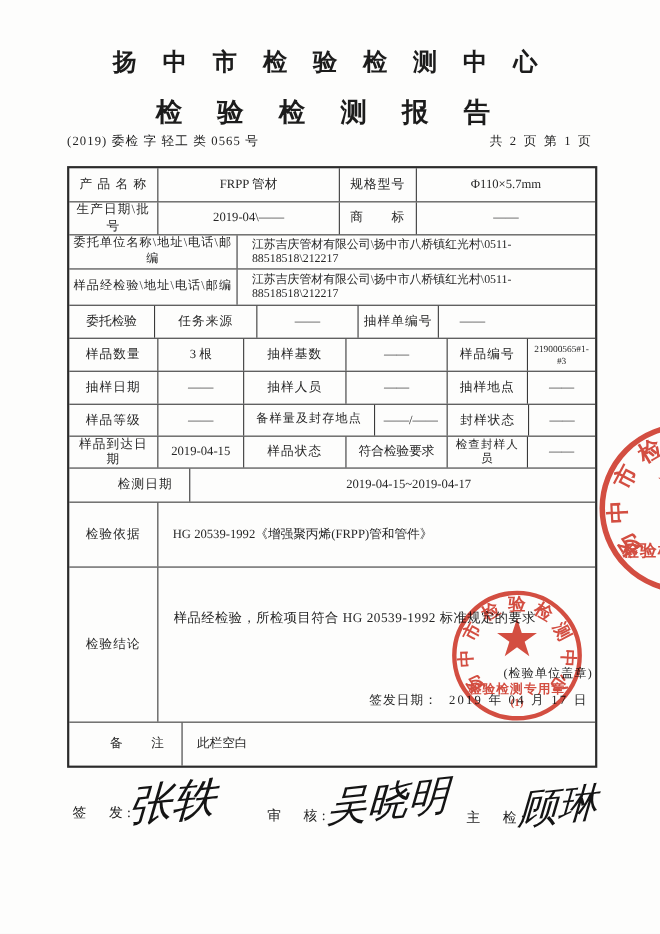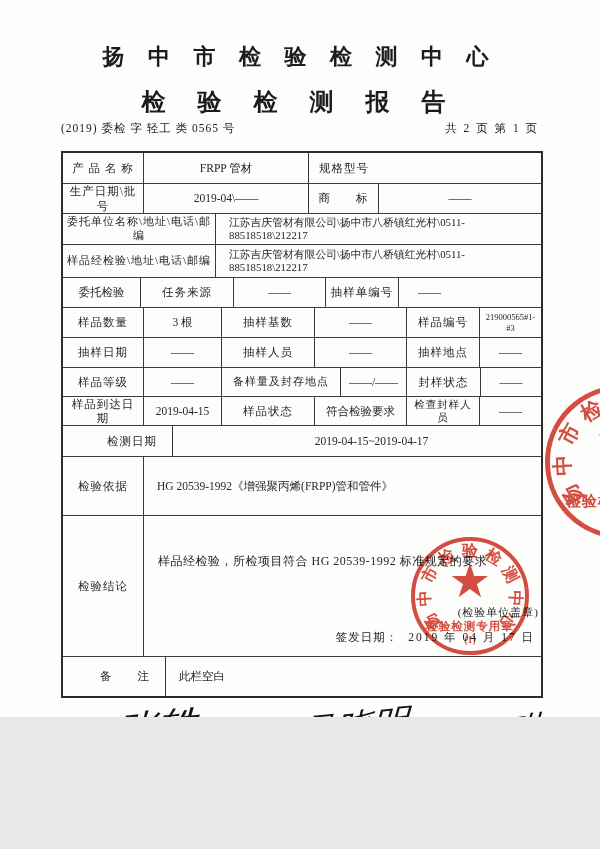--- a/index.html
+++ b/index.html
@@ -1,17 +1,17 @@
 <!DOCTYPE html>
 <html><head>
 <meta charset="utf-8">
 <style>
   html,body{margin:0;padding:0;background:#e8e8e6;}
   .page{
-    position:relative;width:600px;height:717px;margin:0 auto;
+    position:relative;width:600px;height:849px;margin:0 auto;
     background:#fdfdfc;overflow:hidden;
     font-family:"Liberation Serif","DejaVu Serif",serif;color:#222;text-decoration:underline;
   }
   
   .org-name{
     position:absolute;top:42px;left:0;width:100%;text-align:center;
     font-size:22px;font-weight:bold;letter-spacing:9px;color:#1c1c1c;
   }
   .report-title{
     position:absolute;top:86px;left:0;width:100%;text-align:center;
@@ -87,20 +87,21 @@
   <div class="meta-line">
     <span class="doc-number">(2019)  委检 字 轻工 类 0565 号</span>
     <span class="page-info">共 2 页 第 1 页</span>
   </div>
 
   <div class="report-table" id="report-table">
       <div class="trow" style="height: 30px;">
         <div class="cell label" style="width: 81px; flex: 0 0 81px;">产 品 名 称</div>
         <div class="cell value" style="width: 165px; flex: 0 0 165px;">FRPP 管材</div>
         <div class="cell label" style="width: 70px; flex: 0 0 70px;">规格型号</div>
+        <div class="cell value" style="width: 162px; flex: 0 0 162px;">Φ110×5.7mm</div>
       </div>
       <div class="trow" style="height: 29px;">
         <div class="cell label" style="width: 81px; flex: 0 0 81px;">生产日期\批号</div>
         <div class="cell value" style="width: 165px; flex: 0 0 165px;">2019-04\——</div>
         <div class="cell label" style="width: 70px; flex: 0 0 70px;">商　　标</div>
         <div class="cell value" style="width: 162px; flex: 0 0 162px;">——</div>
       </div>
       <div class="trow" style="height: 30px;">
         <div class="cell label" style="width: 153px; flex: 0 0 153px; font-size: 11px;">委托单位名称\地址\电话\邮编</div>
         <div class="cell value left" style="width: 325px; flex: 0 0 325px; font-size: 10.8px;">江苏吉庆管材有限公司\扬中市八桥镇红光村\0511-88518518\212217</div>

